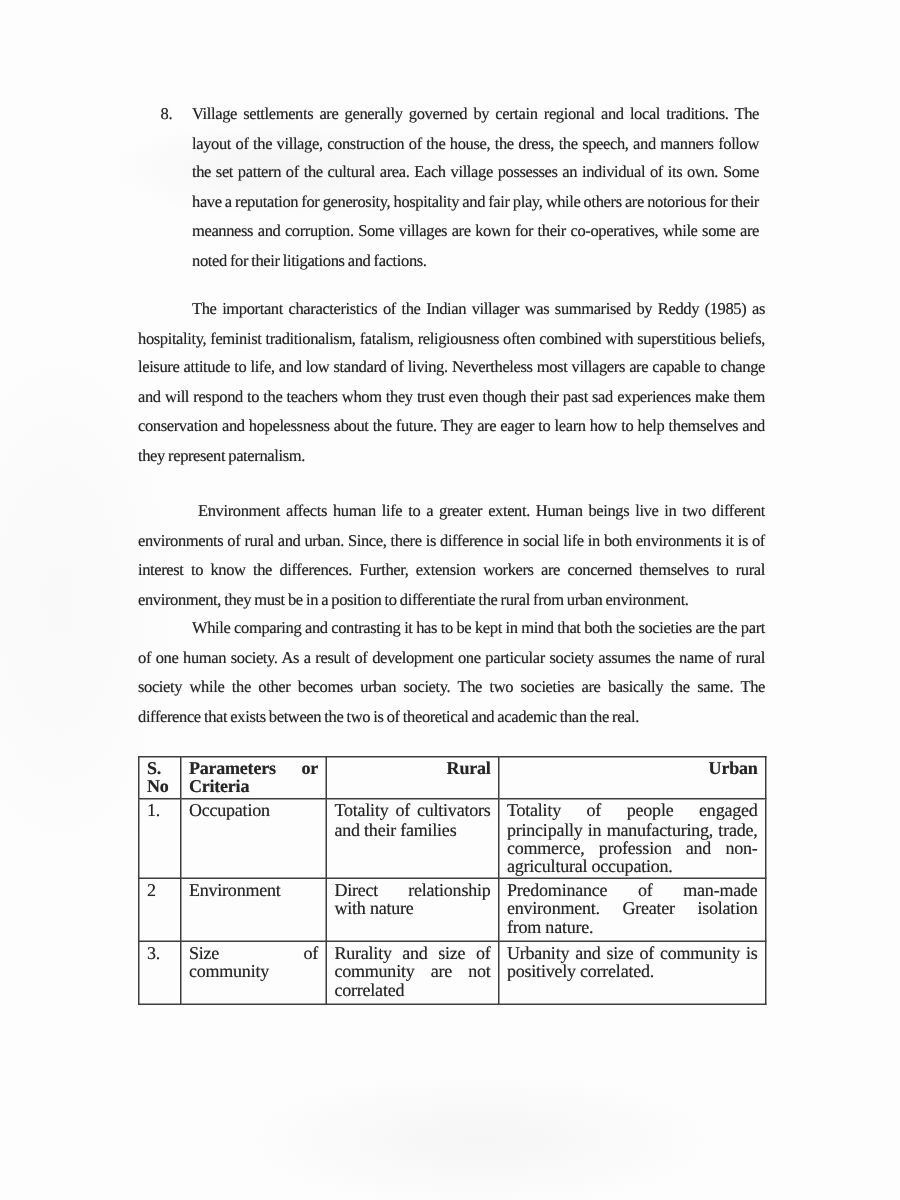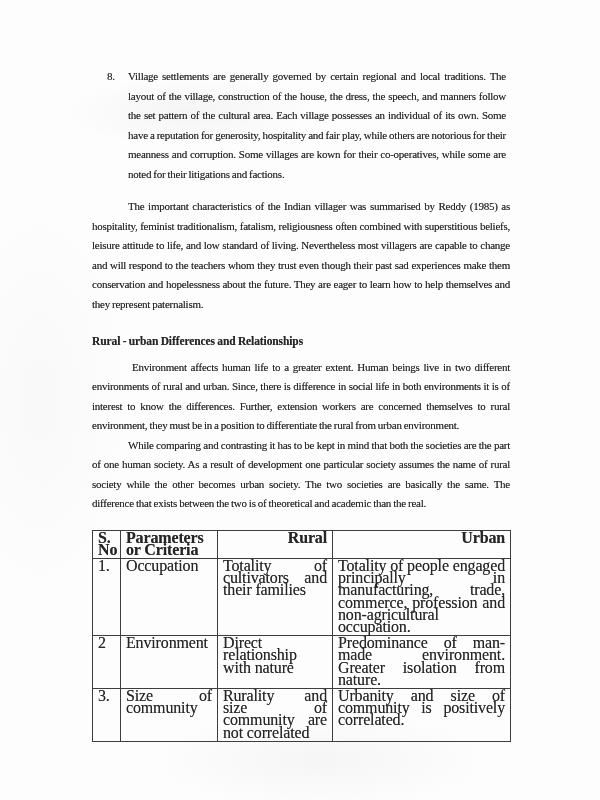--- a/index.html
+++ b/index.html
@@ -55,21 +55,21 @@
     top: 0px;
     font-size: 9px;
     color: #555;
   }
   .para-comparing { text-indent: 36px; margin-bottom: 16px; }
   table.compare {
     border-collapse: collapse;
     table-layout: fixed;
     width: 418px;
     margin-top: 3px;
-    font-size: 16px;
+    font-size: 12px;
     line-height: 12.2px;
     letter-spacing: -0.15px;
     word-spacing: 0;
   }
   table.compare th, table.compare td {
     border: 1.2px solid #3d3d3d;
     vertical-align: top;
     padding: 1px 5px 2px 5px;
     text-align: justify;
   }
@@ -90,21 +90,20 @@
 <div class="page">
   <div class="content">
 
     <div class="numbered-item">
       <span class="item-number">8.</span>
       <p>Village settlements are generally governed by certain regional and local traditions. The layout of the village, construction of the house, the dress, the speech, and manners follow the set pattern of the cultural area. Each village possesses an individual of its own. Some have a reputation for generosity, hospitality and fair play, while others are notorious for their meanness and corruption. Some villages are kown for their co-operatives, while some are noted for their litigations and factions.</p>
     </div>
 
     <p class="para-villager">The important characteristics of the Indian villager was summarised by Reddy (1985) as hospitality, feminist traditionalism, fatalism, religiousness often combined with superstitious beliefs, leisure attitude to life, and low standard of living. Nevertheless most villagers are capable to change and will respond to the teachers whom they trust even though their past sad experiences make them conservation and hopelessness about the future. They are eager to learn how to help themselves and they represent paternalism.</p>
 
-    <h3 class="section-heading">Rural - urban Differences and Relationships</h3>
 
     <p class="para-environment"><span class="stray-mark">‘</span><span>Environment affects human life to a greater extent. Human beings live in two different environments of rural and urban. Since, there is difference in social life in both environments it is of interest to know the differences. Further, extension workers are concerned themselves to rural environment, they must be in a position to differentiate the rural from urban environment.</span></p>
 
     <p class="para-comparing">While comparing and contrasting it has to be kept in mind that both the societies are the part of one human society. As a result of development one particular society assumes the name of rural society while the other becomes urban society. The two societies are basically the same. The difference that exists between the two is of theoretical and academic than the real.</p>
 
     <table class="compare">
       <colgroup>
         <col class="c-sno">
           <col class="c-crit">
           <col class="c-rur">

